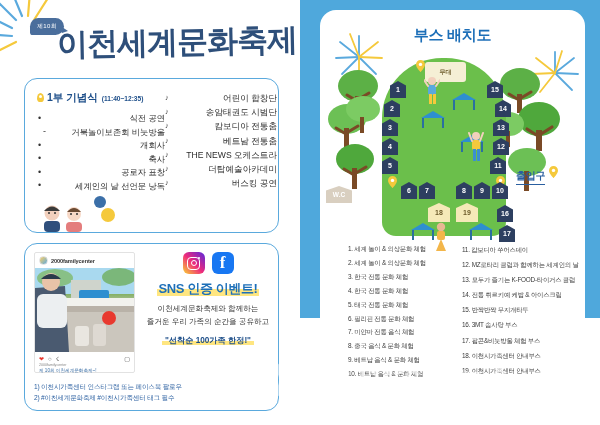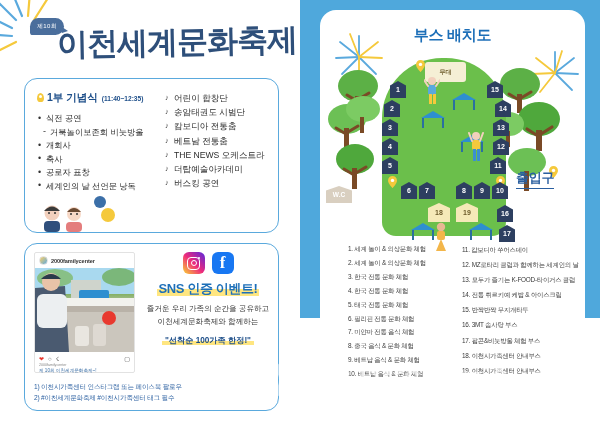--- a/index.html
+++ b/index.html
@@ -30,21 +30,21 @@
     position: absolute; left: 27px; top: 8px;
     font-size: 31px; font-weight: 700; color: #2e4f7a;
     letter-spacing: -1px; white-space: nowrap;
     transform: rotate(-1.2deg); transform-origin: left center;
   }
 
   .program-card {
     position: absolute; left: 24px; top: 78px; width: 255px; height: 155px;
     border: 1.6px solid #5aa9dd; border-radius: 13px; background: #fff;
   }
-  .col { position: absolute; top: 12px; }
+  .col { position: absolute; top: 12px; text-align: right; }
   .col-1 { left: 12px; width: 128px; }
   .col-2 { left: 140px; width: 112px; }
   .sec-head { display: flex; align-items: baseline; gap: 2px; margin-bottom: 7px; position: relative; }
   .pin {
     display: inline-block; width: 7px; height: 9px; background: #f5c93c;
     border-radius: 50% 50% 50% 50% / 60% 60% 40% 40%; position: relative; top: 1px; margin-right: 1px;
   }
   .pin::after { content: ""; position: absolute; left: 2px; top: 2px; width: 3px; height: 3px; background: #fff; border-radius: 50%; }
   .sec-title { font-size: 10.5px; font-weight: 700; color: #1d4e89; }
   .sec-time { font-size: 6.6px; font-weight: 700; color: #1d4e89; margin-left: 2px; }
@@ -107,21 +107,21 @@
   .booth { position: absolute; width: 16px; height: 17px; background: #2d3f60; color: #fff;
     font-size: 7px; font-weight: 700; display: flex; align-items: center; justify-content: center;
     clip-path: polygon(50% 0%, 100% 26%, 100% 100%, 0% 100%, 0% 26%); }
   .booth.cream { background: #f5e9b8; color: #6b5a2a; }
   .wc { position: absolute; left: 6px; top: 136px; width: 26px; height: 17px; background: #d9cfc0; color: #fff;
     font-size: 6.5px; font-weight: 700; display: flex; align-items: center; justify-content: center;
     clip-path: polygon(50% 0%, 100% 26%, 100% 100%, 0% 100%, 0% 26%); }
   .tent { position: absolute; width: 26px; height: 18px; }
   .tree { position: absolute; }
   .marker { position: absolute; width: 9px; height: 12px; }
-  .exit-label { position: absolute; left: 196px; top: 119px; font-size: 13px; font-weight: 700; color: #2a5fa0;
+  .exit-label { position: absolute; left: 196px; top: 119px; font-size: 10px; font-weight: 700; color: #2a5fa0;
     border-bottom: 1.2px solid #2a5fa0; padding-bottom: 1px; letter-spacing: -.3px; }
 
   .list-area { position: absolute; left: 0; top: 232px; width: 265px; height: 168px; }
   .lcol { position: absolute; top: 0; }
   .lcol-a { left: 28px; width: 112px; }
   .lcol-b { left: 142px; width: 122px; }
   .lrow { font-size: 6.4px; color: #3a3a3a; line-height: 13.9px; letter-spacing: -.25px; white-space: nowrap; }
   .lcol-b .lrow { line-height: 15.1px; }
 
   .watermark { position: absolute; left: 280px; top: 355px; width: 320px; height: 62px; pointer-events: none; text-align: right; }
@@ -246,22 +246,22 @@
             <span class="ci"></span>
             <span class="dt"></span>
           </div>
           <div class="ico ico-fb">
             <span class="f">f</span>
           </div>
         </div>
         <div class="sns-title-wrap">
           <span class="sns-title"><span class="hl">SNS 인증 이벤트!</span></span>
         </div>
+        <div class="sns-line">이천세계문화축제와 함께하는</div>
         <div class="sns-line">즐거운 우리 가족의 순간을 공유하고</div>
-        <div class="sns-line">이천세계문화축제와 함께하는</div>
         <div class="sns-note"><span class="hl">"선착순 100가족 한정!"</span></div>
       </div>
 
       <div class="foot">
         <div class="foot-line">1) 이천시가족센터 인스타그램 또는 페이스북 팔로우</div>
         <div class="foot-line">2) #이천세계문화축제 #이천시가족센터 태그 필수</div>
       </div>
     </div>
   </div>
 

